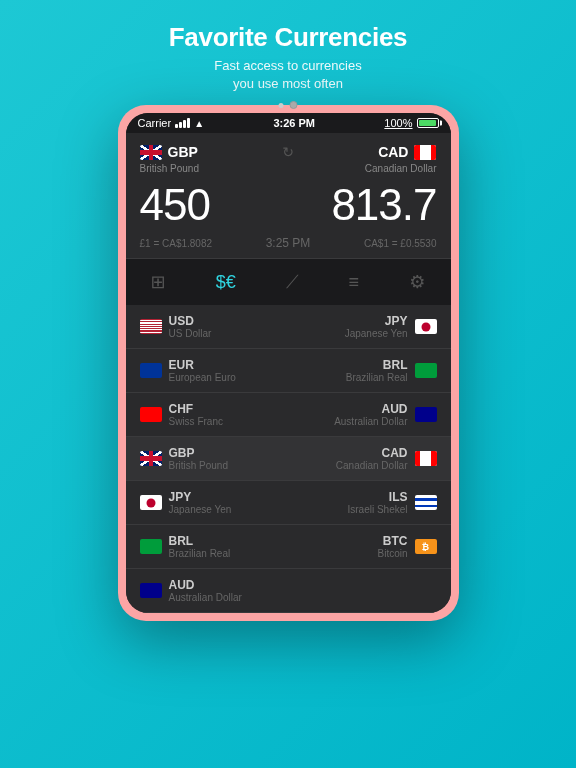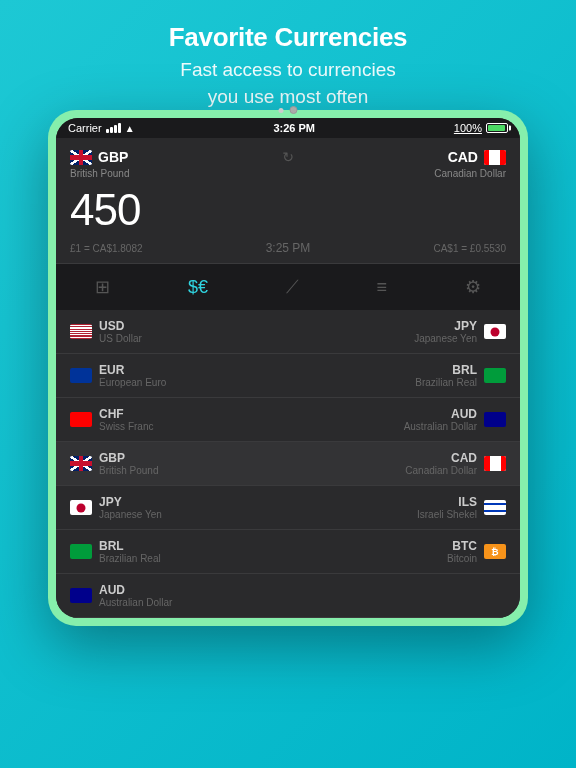--- a/index.html
+++ b/index.html
@@ -10,41 +10,41 @@
       font-family: -apple-system, 'Helvetica Neue', Arial, sans-serif;
       display: flex;
       flex-direction: column;
       align-items: center;
       overflow: hidden;
     }
 
     .header-text {
       text-align: center;
       padding-top: 22px;
-      padding-bottom: 0;
+      padding-bottom: 12px;
     }
 
     .header-title {
       font-size: 26px;
       font-weight: 800;
       color: #fff;
       letter-spacing: -0.3px;
     }
 
     .header-subtitle {
-      font-size: 19px;
+      font-size: 13px;
       font-weight: 400;
       color: rgba(255,255,255,0.92);
       margin-top: 4px;
       line-height: 1.4;
     }
 
     .device-wrapper {
-      width: 480px;
-      background: #86efac;
+      width: 341px;
+      background: #fca5a5;
       border-radius: 28px;
       padding: 8px;
       box-shadow: 0 20px 60px rgba(0,0,0,0.35);
       position: relative;
     }
 
     .device-inner {
       background: #2c2c2e;
       border-radius: 22px;
       overflow: hidden;
@@ -406,20 +406,21 @@
           </div>
         </div>
       </div>
       <div class="currency-row" style="margin-bottom:0;">
         <span class="currency-name">British Pound</span>
         <span class="currency-name">Canadian Dollar</span>
       </div>
 
       <div class="amount-row">
         <span class="amount">450</span>
+        <span class="amount">813.7</span>
       </div>
 
       <div class="rate-row">
         <span class="rate-text">£1 = CA$1.8082</span>
         <span class="rate-time">3:25 PM</span>
         <span class="rate-text">CA$1 = £0.5530</span>
       </div>
     </div>
 
     <div class="tab-bar">

